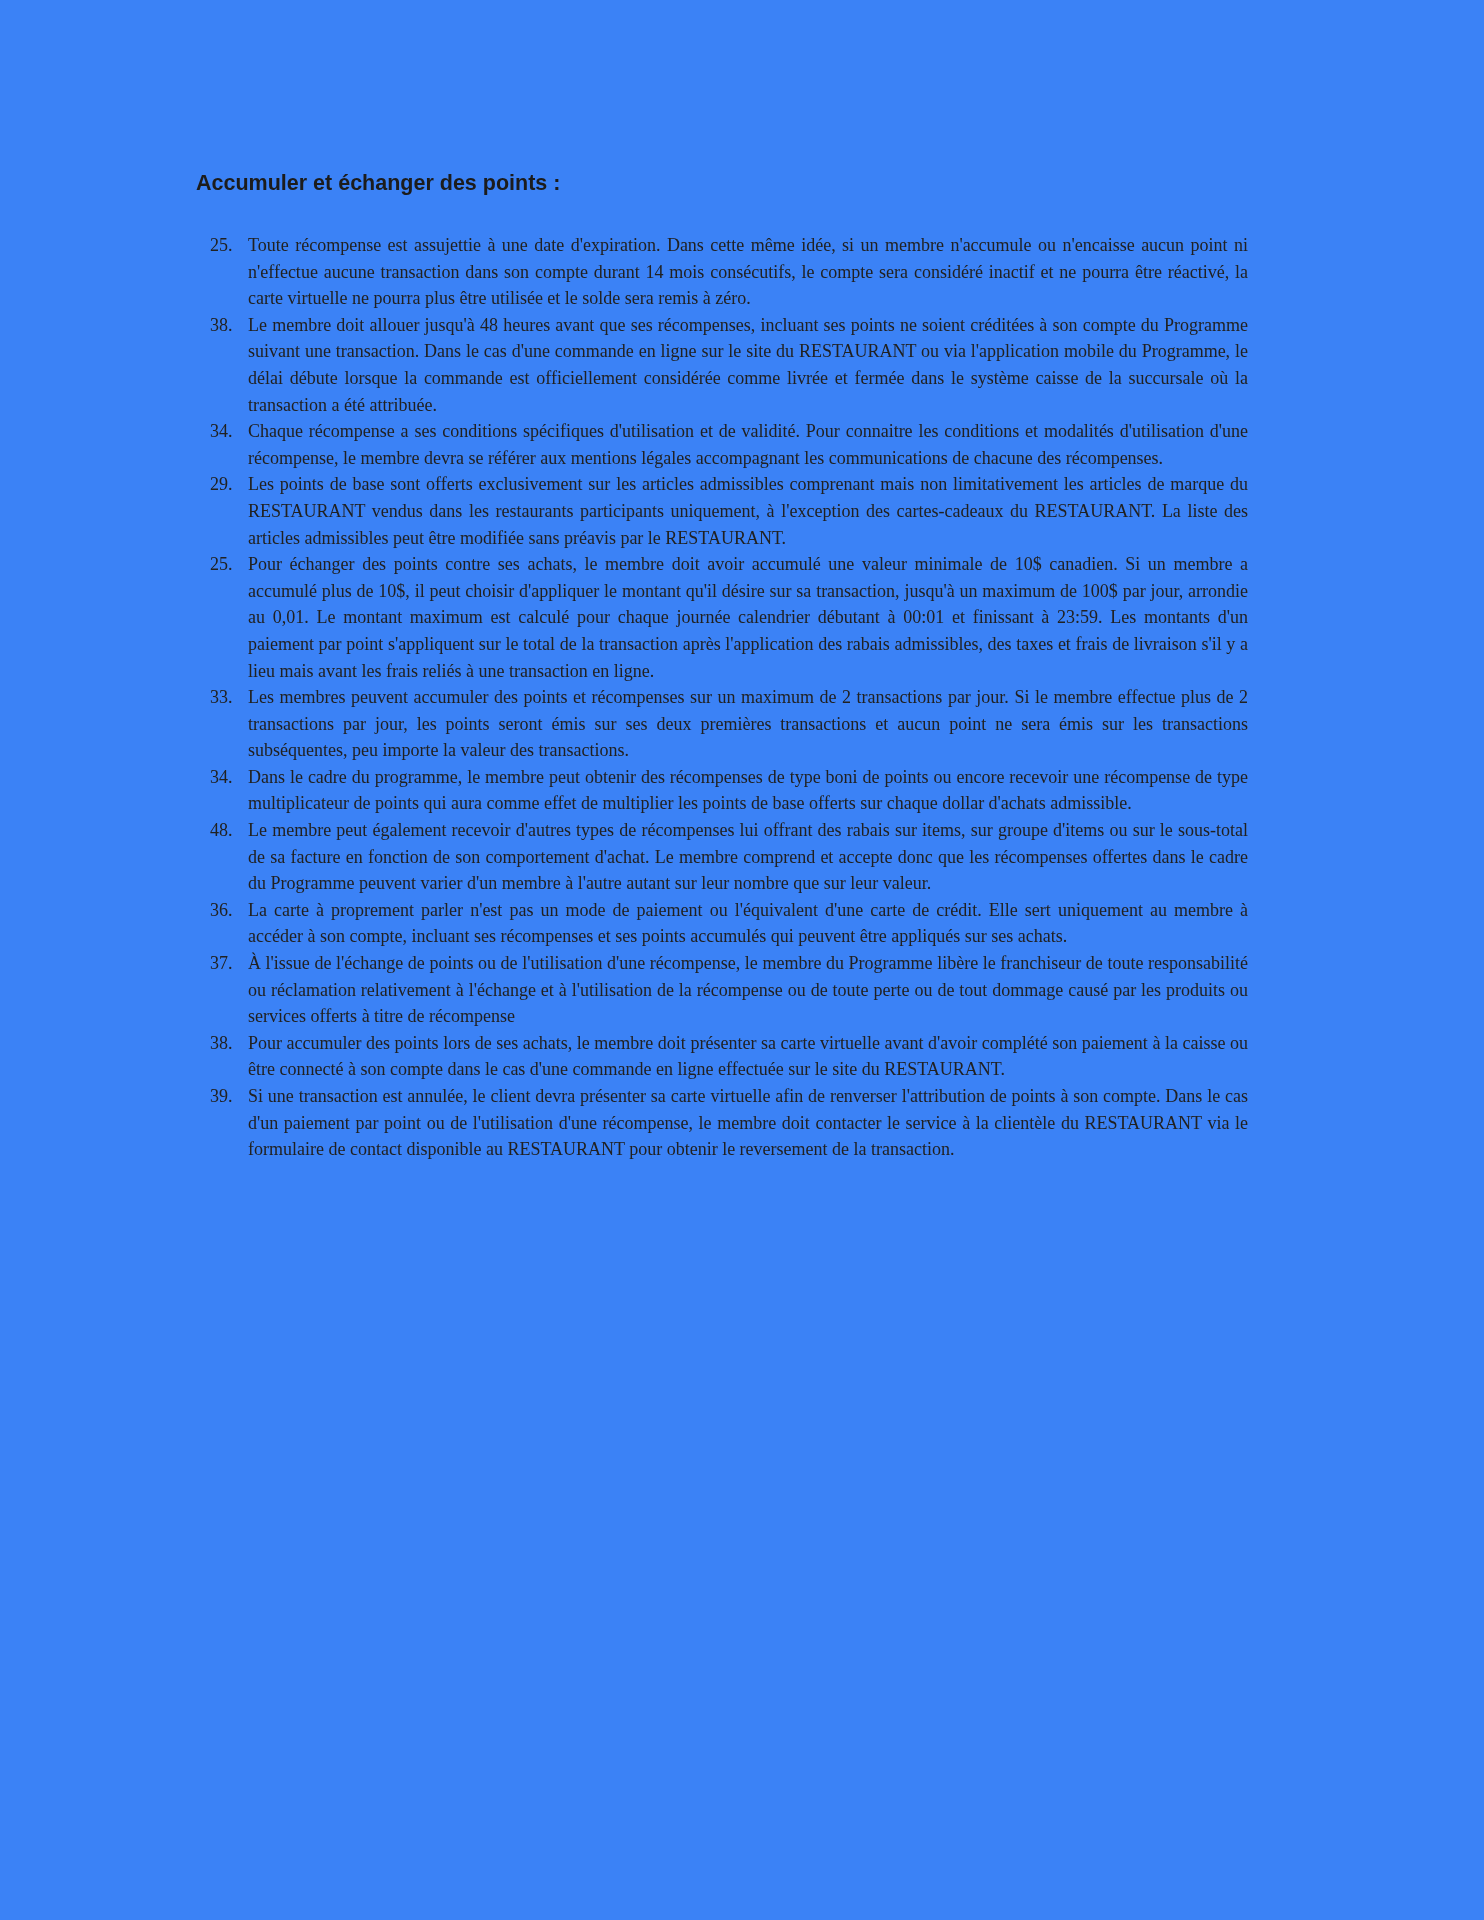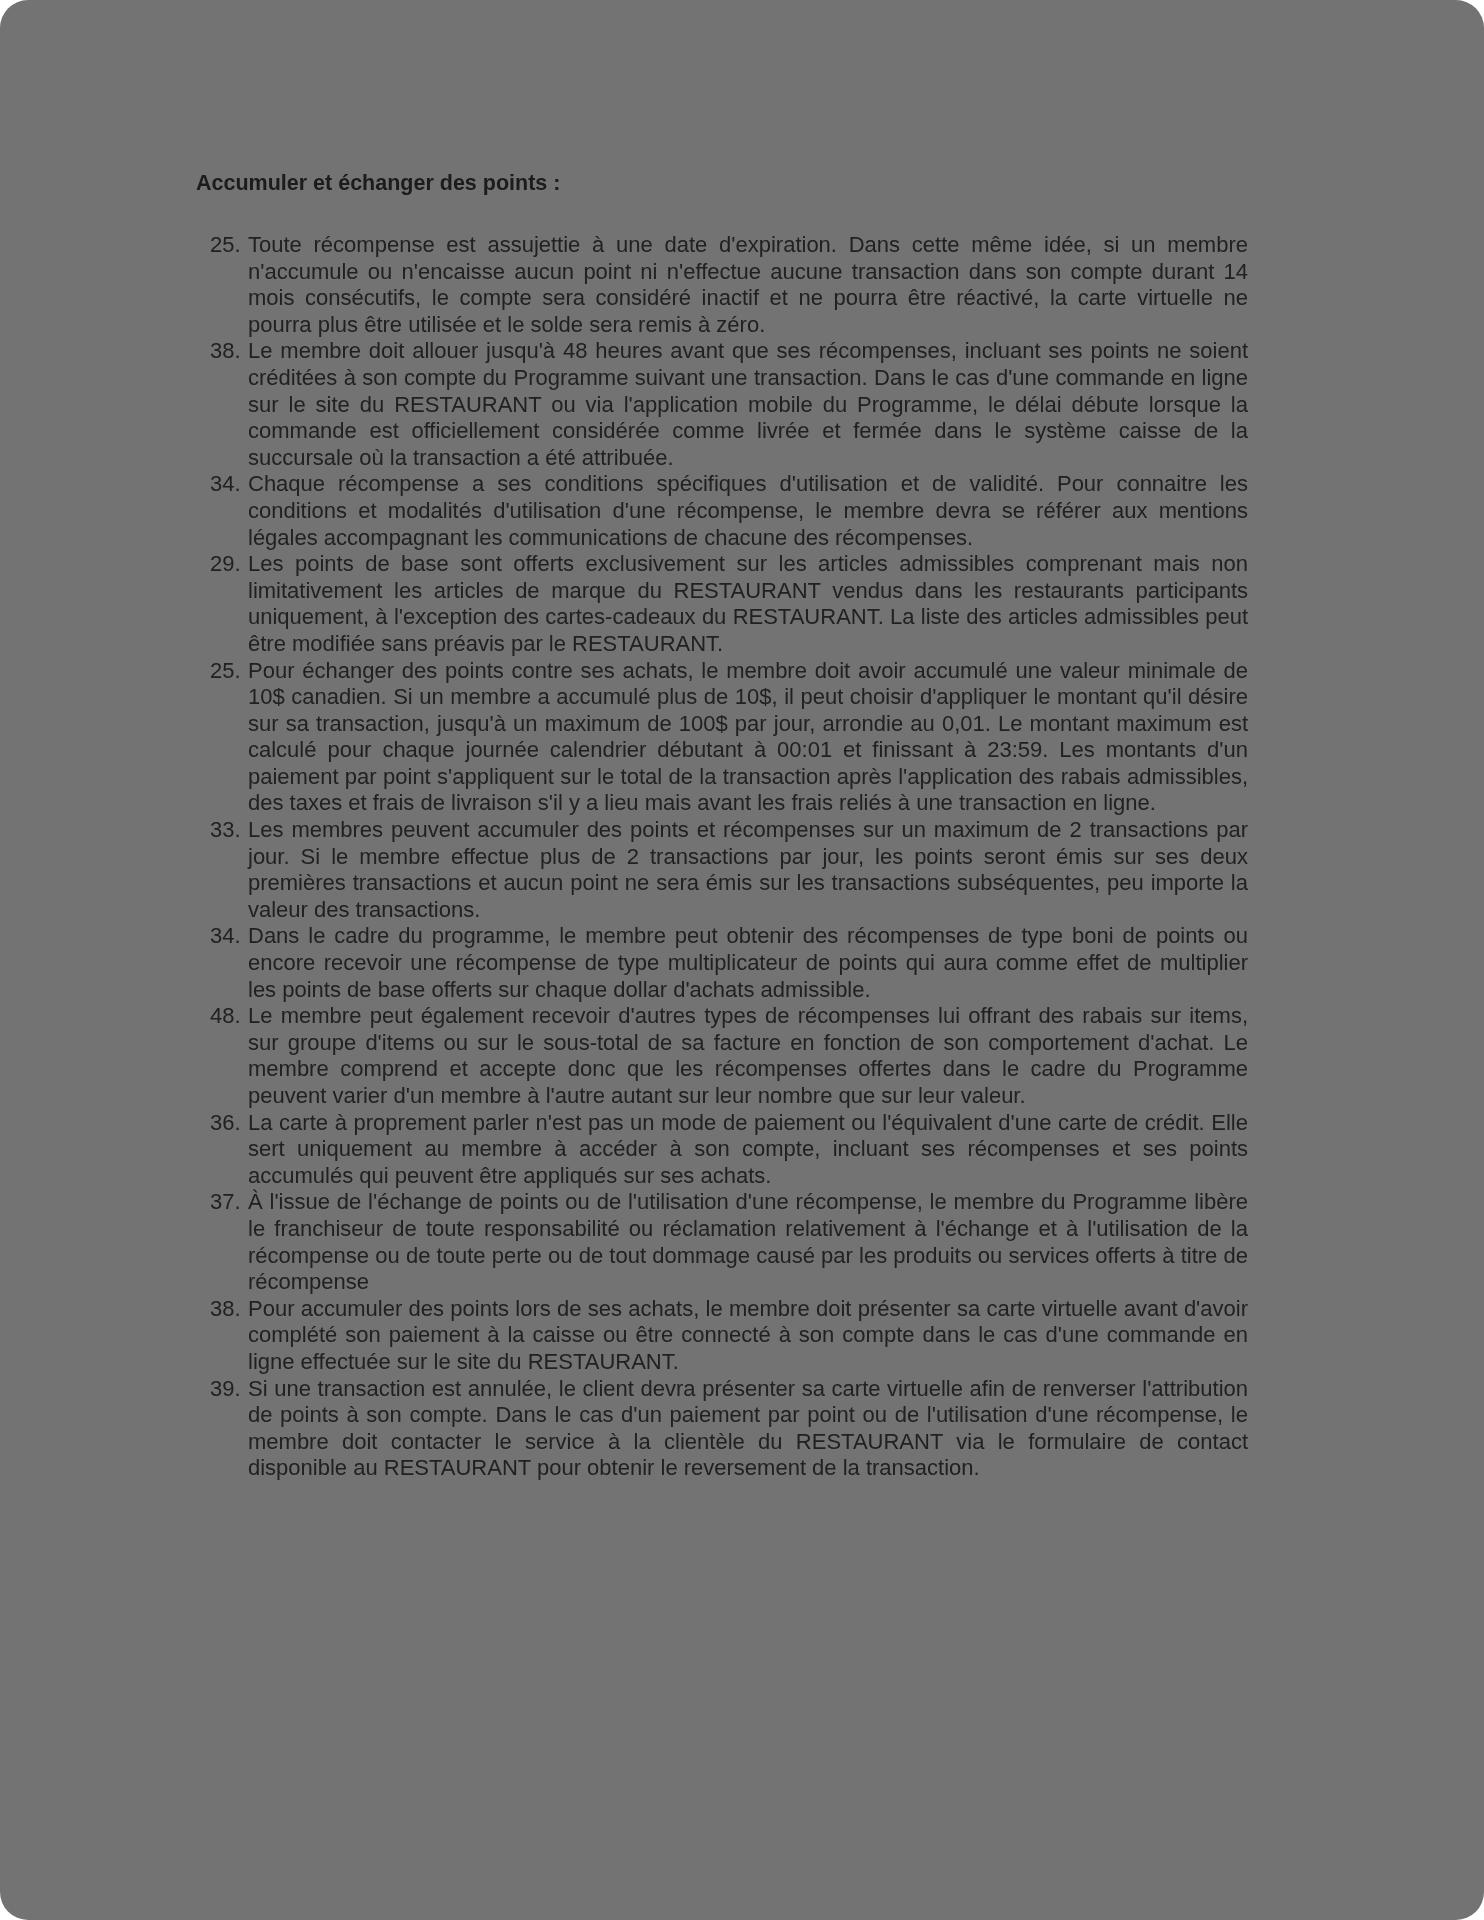--- a/index.html
+++ b/index.html
@@ -11,22 +11,21 @@
     width: 1484px;
     height: 1920px;
     position: relative;
     overflow: hidden;
     font-family: "Liberation Sans", "DejaVu Sans", sans-serif;
     color: #212121;
   }
   .page {
     position: absolute;
     inset: 0;
-    background: #737373;
-    border-radius: 28px;
+    background: #3b82f6;
   }
   .heading {
     position: absolute;
     left: 196px;
     top: 170px;
     margin: 0;
     font-size: 21.5px;
     line-height: 26px;
     font-weight: 700;
     color: #1c1c1c;
@@ -37,23 +36,24 @@
     left: 210px;
     top: 232px;
     width: 1038px;
     margin: 0;
     padding: 0;
     list-style: none;
   }
   li.term-item {
     display: flex;
     align-items: flex-start;
-    font-size: 22px;
+    font-size: 18px;
     line-height: 26.6px;
     color: #212121;
+    font-family: Liberation Serif, serif;
   }
   .term-num {
     flex: 0 0 38px;
     width: 38px;
     text-align: left;
   }
   .term-text {
     flex: 1 1 auto;
     text-align: justify;
     text-justify: inter-word;

